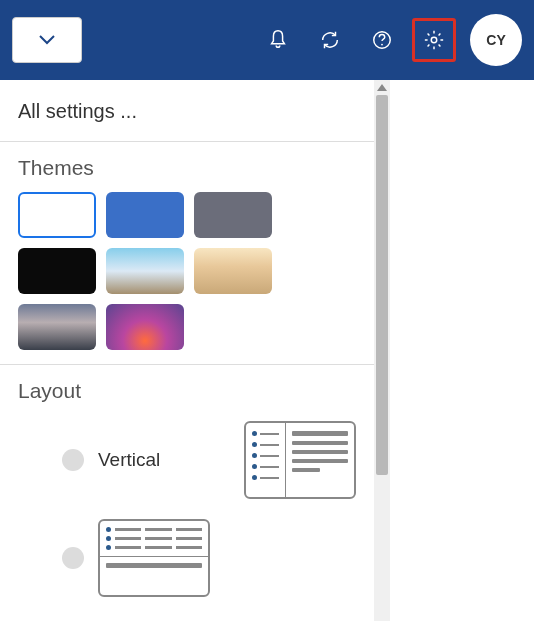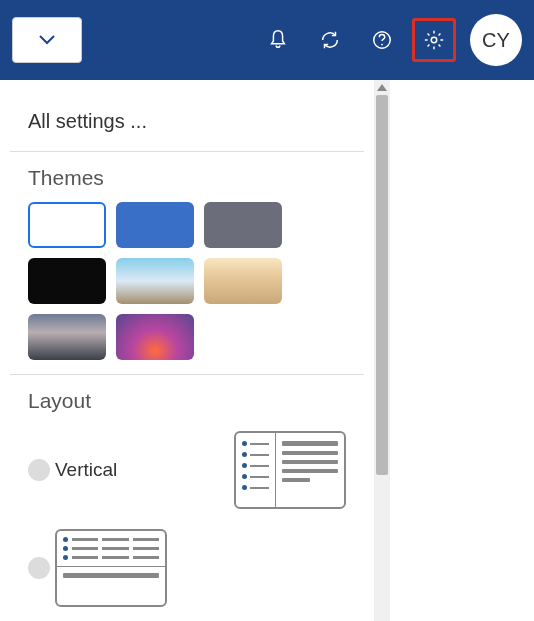--- a/index.html
+++ b/index.html
@@ -39,38 +39,38 @@
       border-radius: 3px;
     }
     .avatar {
       background: #fff;
       width: 52px;
       height: 52px;
       border-radius: 50%;
       display: flex;
       align-items: center;
       justify-content: center;
-      font-weight: normal;
-      font-size: 20px;
+      font-weight: bold;
+      font-size: 14px;
       color: #333;
       margin-left: 6px;
       cursor: pointer;
     }
     
     .panel-wrap {
       position: relative;
       height: 541px;
       background: #fff;
     }
     .panel {
       width: 374px;
       height: 541px;
       overflow-y: auto;
       background: #fff;
-      padding: 10px;
+      padding: 0;
     }
     .scrollbar {
       position: absolute;
       left: 374px;
       top: 0;
       width: 16px;
       height: 541px;
       background: #f0f0f0;
     }
     .scrollbar-arrow {
@@ -125,21 +125,22 @@
       font-size: 18px;
       color: #333;
       padding: 8px 18px 18px;
       cursor: pointer;
     }
     
     .layout-row {
       display: flex;
       align-items: center;
       padding: 10px 18px;
-      gap: 5px;
+      gap: 14px;
+      margin-left: 44px;
     }
     .radio-dot {
       width: 22px; height: 22px;
       border-radius: 50%;
       background: #dcdcdc;
       flex-shrink: 0;
     }
     .layout-label {
       font-size: 19px;
       color: #333;

